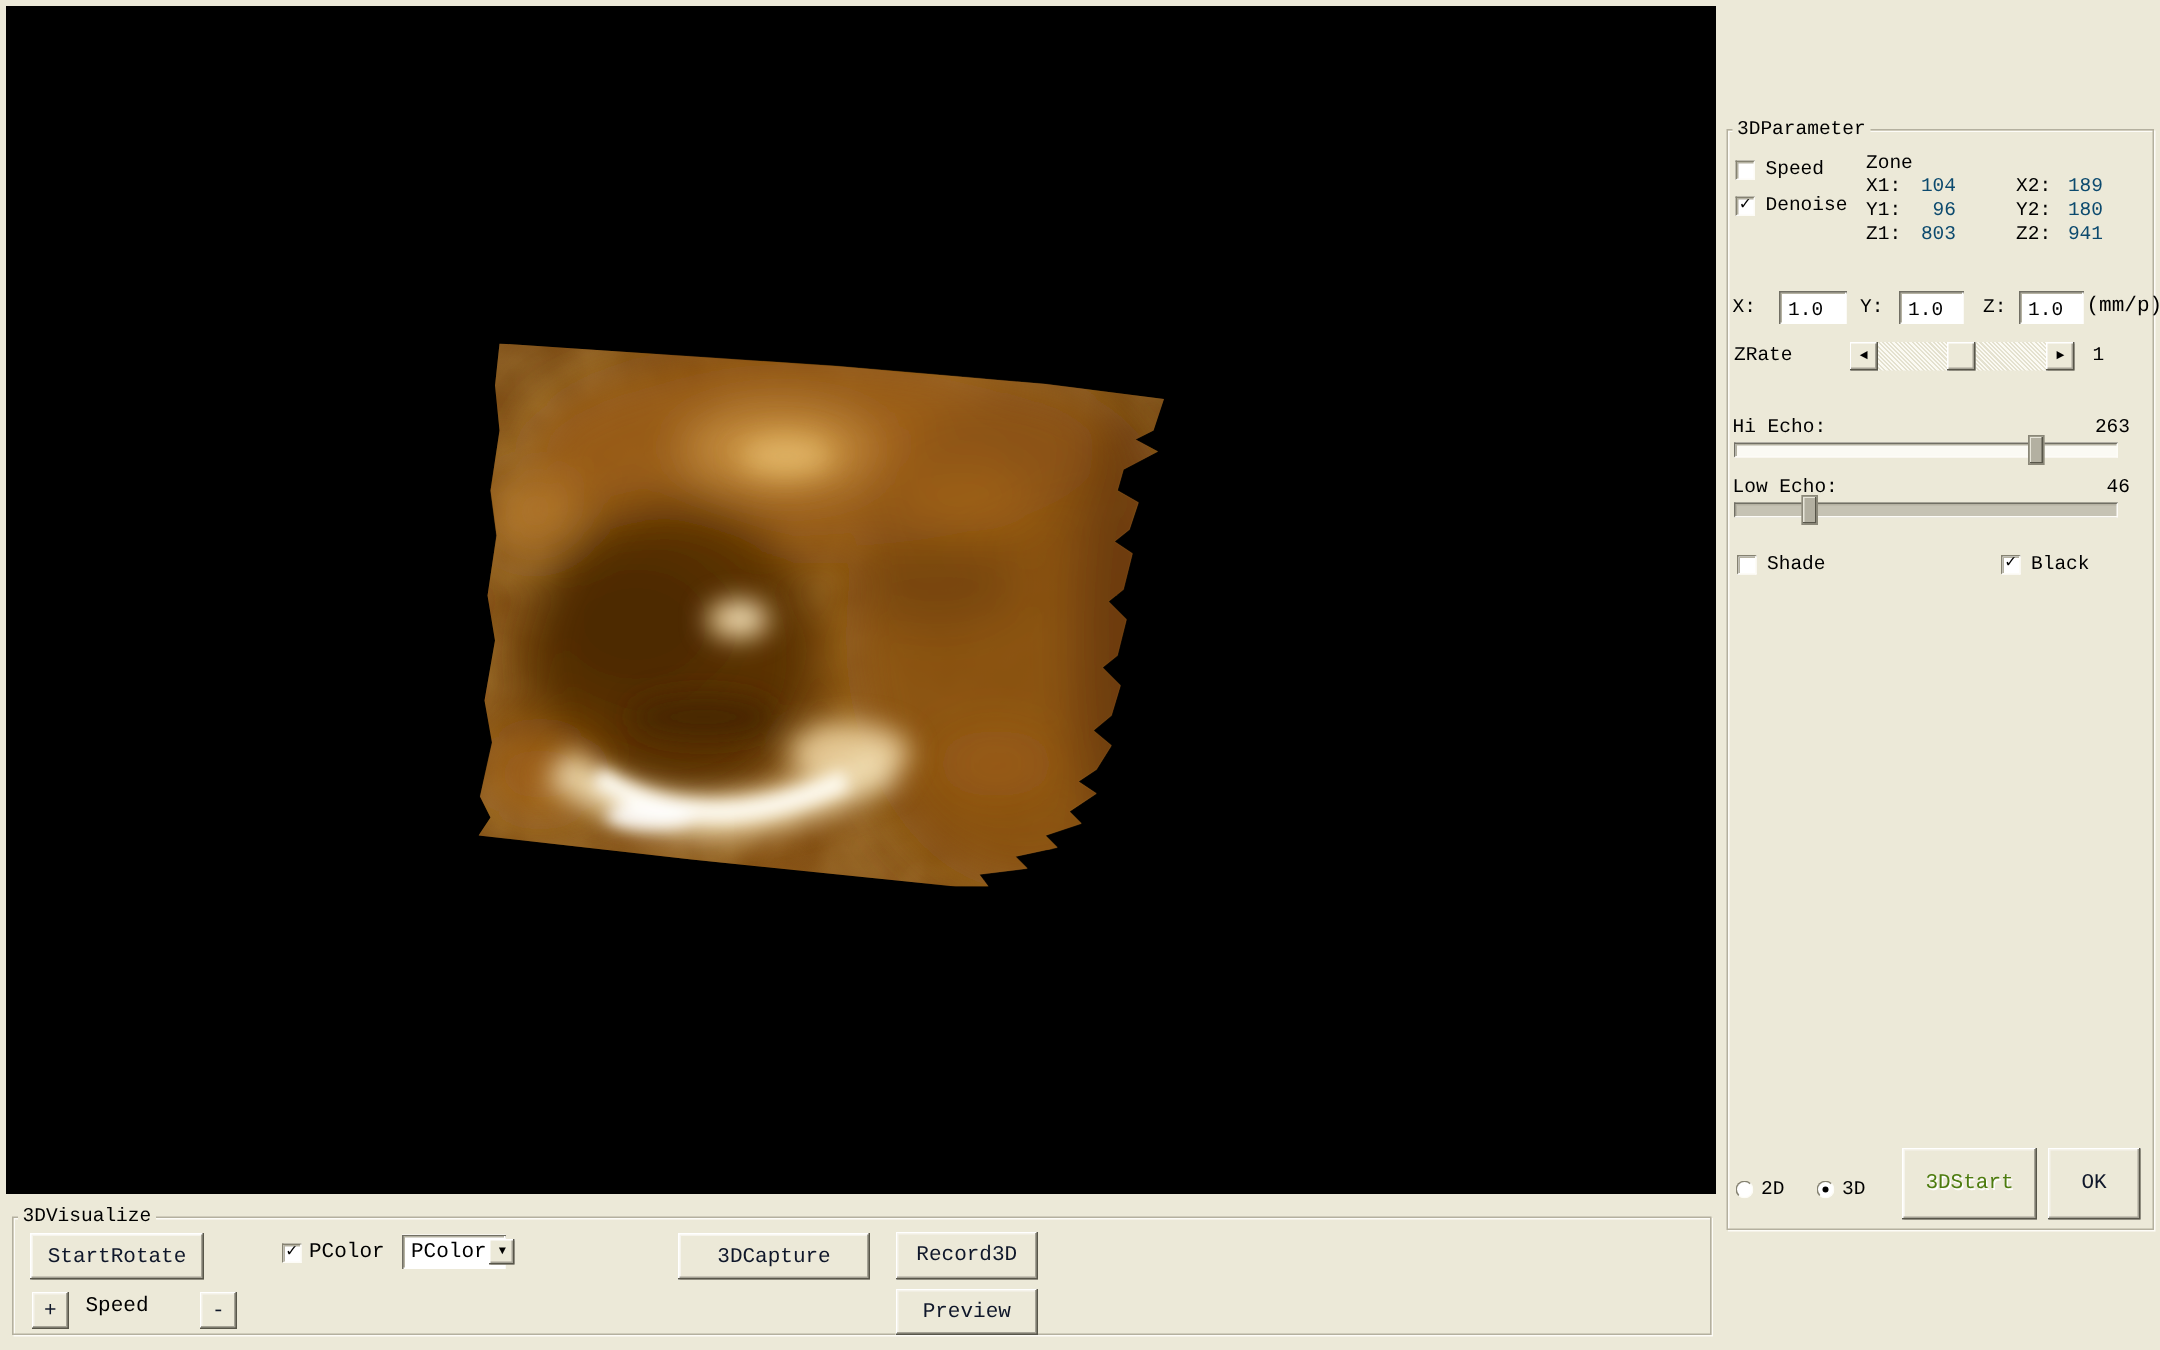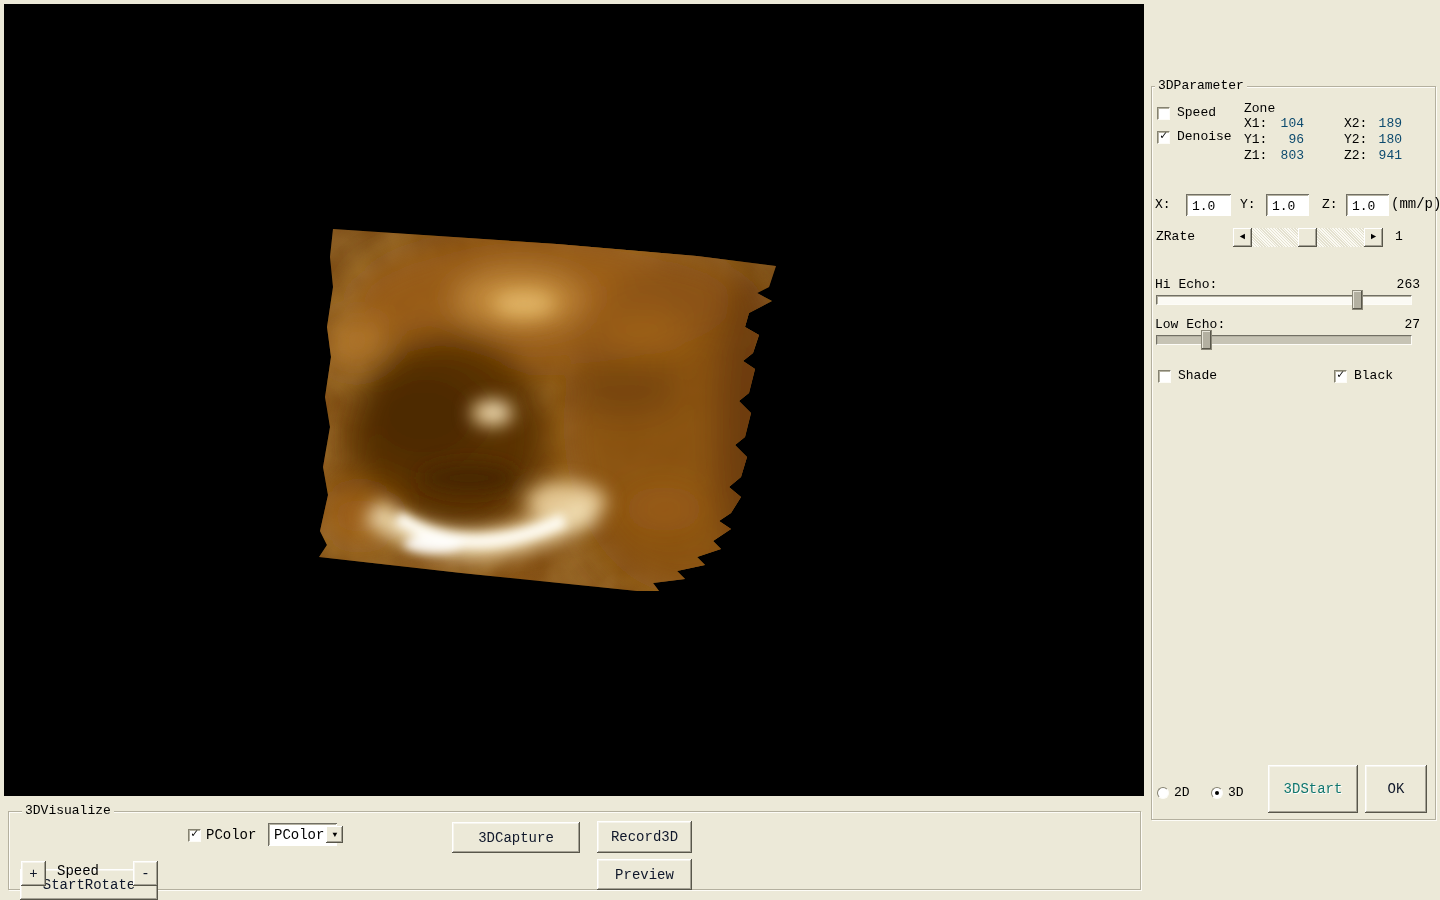--- a/index.html
+++ b/index.html
@@ -32,21 +32,21 @@
   
   .btn {
     position:absolute;
     background:#ece9d8;
     border:none;
     font-family:inherit; font-size:14px; color:#0f172a;
     box-shadow: inset -1px -1px 0 #58564a, inset 1px 1px 0 #ffffff,
                 inset -2px -2px 0 #a5a295, inset 2px 2px 0 #f6f4ec;
     text-align:center; cursor:pointer;
   }
-  .btn.disabled { color:#0f766e; text-shadow:1px 1px 0 #fff; cursor:default; }
+  .btn.disabled { color:#4d7c0f; text-shadow:1px 1px 0 #fff; cursor:default; }
 
   
   .field {
     position:absolute;
     background:#fff;
     border:none;
     box-shadow: inset 1px 1px 0 #716f64, inset -1px -1px 0 #fff,
                 inset 2px 2px 0 #b5b2a2;
     font-family:inherit; font-size:13px; color:#000;
     padding:3px 4px 0 6px;
@@ -260,21 +260,21 @@
   </div>
 </div>
 <span class="lbl" style="left:1395px; top:230px;">1</span>
 
 <span class="lbl" style="left:1155px; top:278px;">Hi Echo:</span>
 <span class="lbl num" style="left:1380px; top:278px; width:40px;">263</span>
 <div class="track light" style="left:1156px; top:295px; width:256px;"></div>
 <div class="thumb" style="left:1352px; top:290px;"></div>
 
 <span class="lbl" style="left:1155px; top:318px;">Low Echo:</span>
-<span class="lbl num" style="left:1380px; top:318px; width:40px;">27</span>
+<span class="lbl num" style="left:1380px; top:318px; width:40px;">46</span>
 <div class="track gray" style="left:1156px; top:335px; width:256px;"></div>
 <div class="thumb" style="left:1201px; top:330px;"></div>
 
 <div class="checkbox unchecked" style="left:1158px; top:370px;">
   <span class="mark">✓</span>
 </div>
 <span class="lbl" style="left:1178px; top:369px;">Shade</span>
 
 <div class="checkbox" style="left:1334px; top:370px;">
   <span class="mark">✓</span>
@@ -285,23 +285,23 @@
 <span class="lbl" style="left:1174px; top:786px;">2D</span>
 <div class="radio selected" style="left:1211px; top:787px;">
     <div class="dot"></div>
   </div>
 <span class="lbl" style="left:1228px; top:786px;">3D</span>
 
 <button class="btn disabled" style="left:1268px; top:765px; width:90px; height:48px;">3DStart</button>
 <button class="btn" style="left:1365px; top:765px; width:62px; height:48px;">OK</button>
 
 <div class="groupbox" style="left:8px; top:811px; width:1133px; height:79px;"></div>
-<span class="groupbox-label" style="left:12px; top:804px;margin-left:10px;">3DVisualize</span>
-
-<button class="btn" style="left:20px; top:822px; width:138px; height:31px;margin-top:47px;">StartRotate</button>
+<span class="groupbox-label" style="left:12px; top:804px;">3DVisualize</span>
+
+<button class="btn" style="left:20px; top:822px; width:116px; height:31px;">StartRotate</button>
 
 <div class="checkbox" style="left:188px; top:829px;">
   <span class="mark">✓</span>
 </div>
 <span class="lbl" style="left:206px; top:828px; font-size:14px;">PColor</span>
 
 <div class="combo" style="left:268px; top:823px; width:69px; height:23px;">
   <span class="combo-text">PColor</span>
   <span class="combo-btn">
     <span>▼</span>

